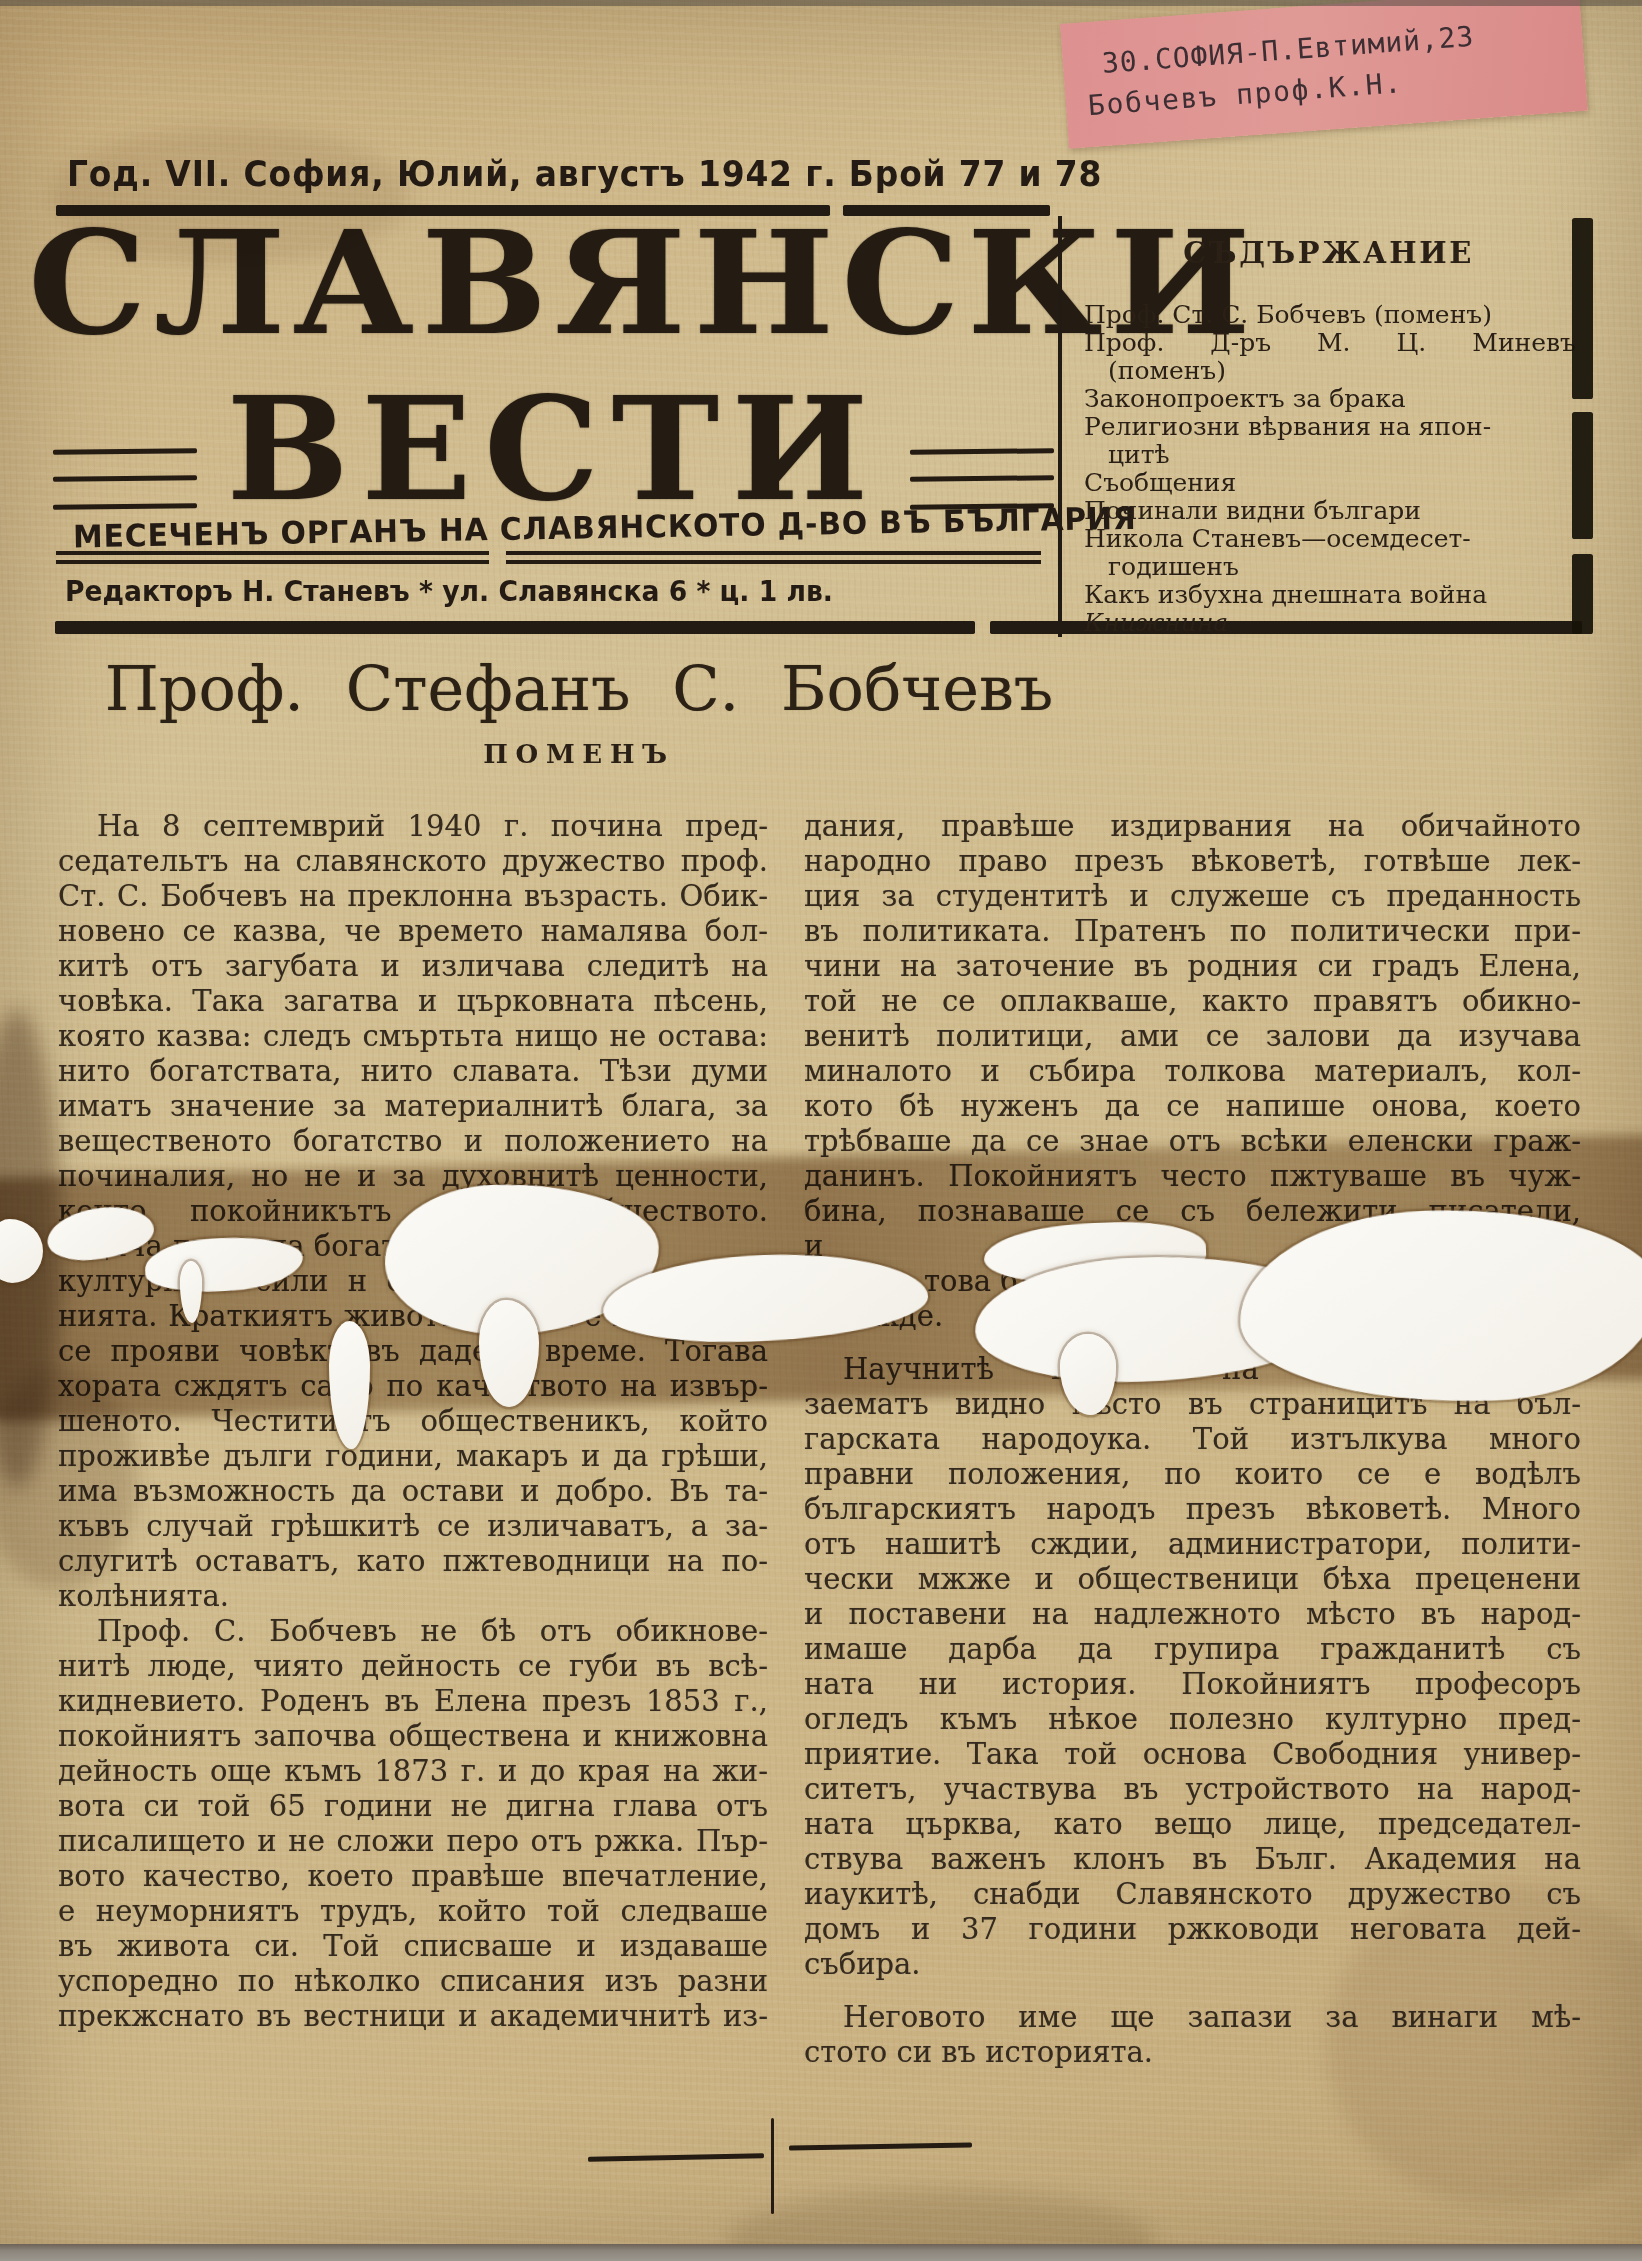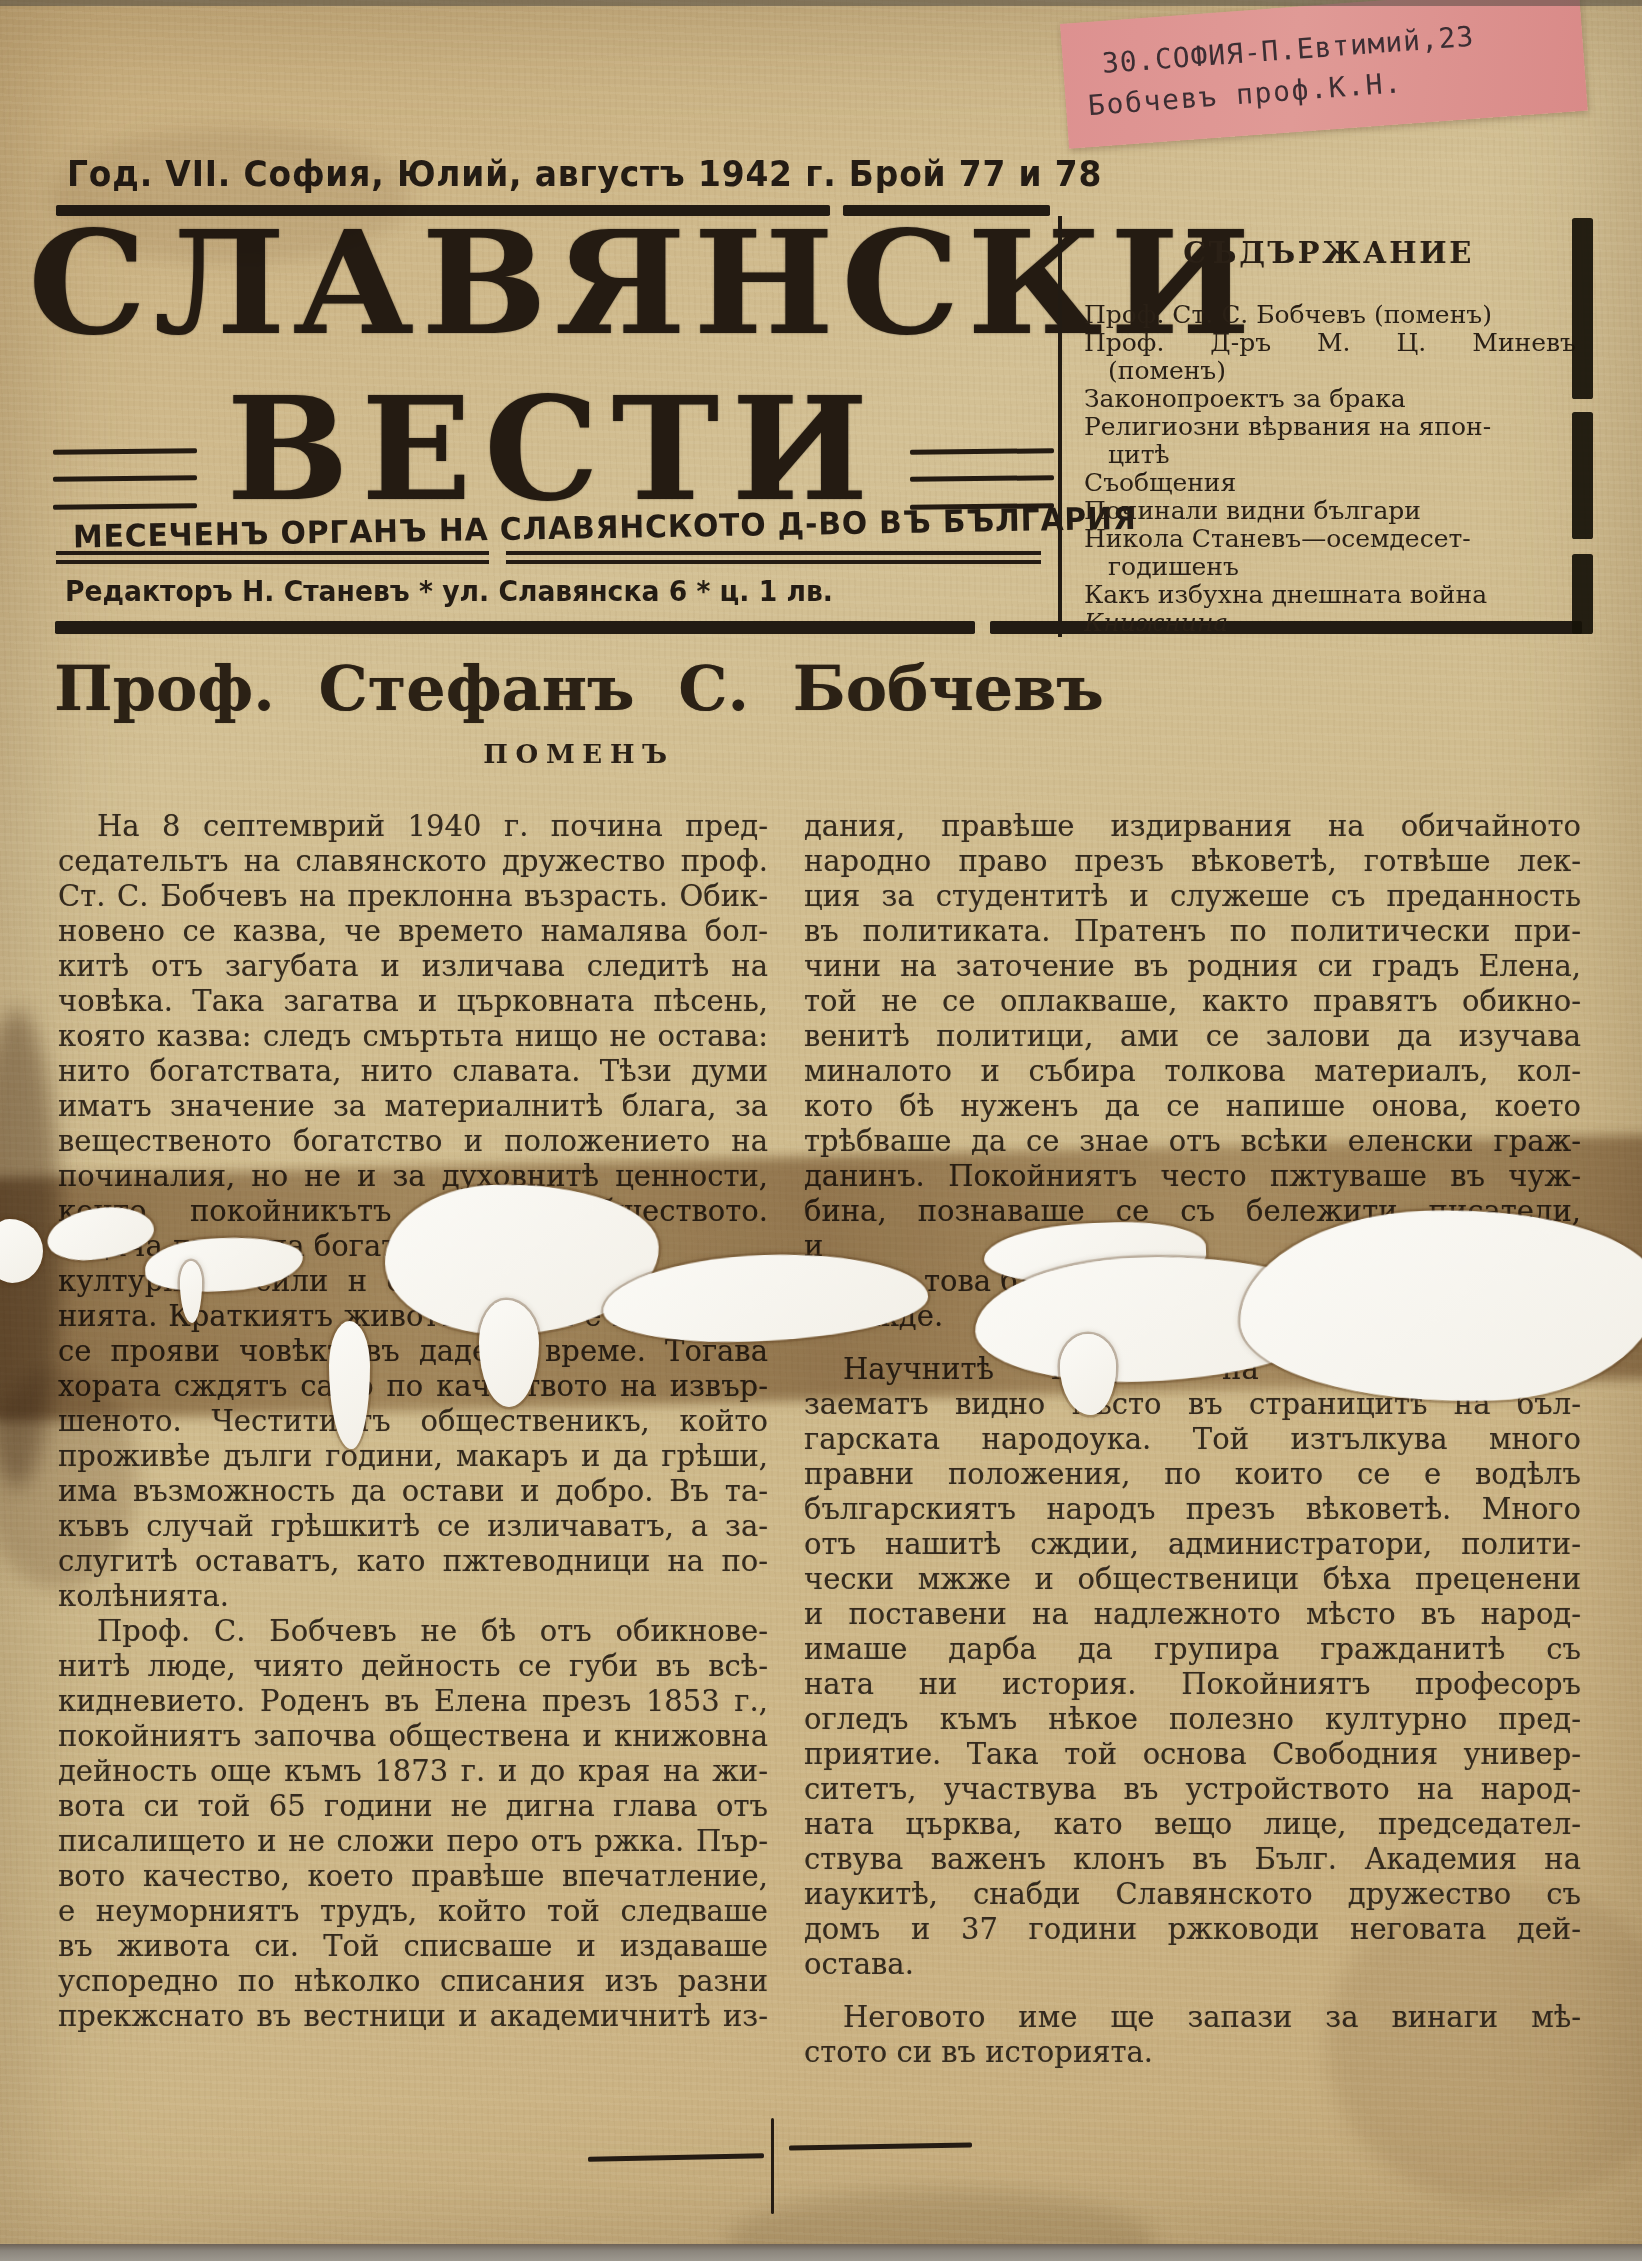--- a/index.html
+++ b/index.html
@@ -43,21 +43,21 @@
   .toc-title{position:absolute;left:1076px;top:236px;width:505px;text-align:center;
     font-weight:bold;font-size:29px;letter-spacing:2.6px;color:#2a2016;}
   .toc{position:absolute;left:1084px;top:301px;width:492px;font-size:25px;line-height:28px;color:#2a2016;}
   .toc-line{text-align:left;}
   .toc-line.spread{text-align:justify;text-align-last:justify;}
   .toc-line.wrap{padding-left:24px;}
   .toc-line.italic{font-style:italic;}
   .blackbar{position:absolute;left:1572px;width:20.5px;background:#171209;border-radius:2.6px;opacity:.93;}
   
   .art-title{position:absolute;left:53px;top:652px;width:1052px;text-align:center;
-    font-size:62px;font-weight:bold;word-spacing:22px;color:#2b2115;white-space:nowrap;
+    font-size:62px;font-weight:normal;word-spacing:22px;color:#2b2115;white-space:nowrap;
     text-shadow:0 0 0.9px rgba(43,33,21,.5);}
   .art-sub{position:absolute;left:53px;top:739px;width:1052px;text-align:center;
     font-size:26px;font-weight:bold;letter-spacing:7.7px;color:#2a2016;}
   .col{position:absolute;top:809px;font-size:29px;line-height:35px;color:#342a1e;
     text-shadow:0 0 0.9px rgba(52,42,30,.35);}
   .col-left{left:58px;width:710px;}
   .col-right{left:804px;width:777px;}
   .line{text-align:justify;text-align-last:justify;}
   .line.end{text-align-last:left;}
   .line.indent{text-indent:39px;}
@@ -209,21 +209,21 @@
       <div class="line">и поставени на надлежното мѣсто въ народ-</div>
       <div class="line">имаше дарба да групира гражданитѣ съ</div>
       <div class="line">ната ни история. Покойниятъ професоръ</div>
       <div class="line">огледъ къмъ нѣкое полезно културно пред-</div>
       <div class="line">приятие. Така той основа Свободния универ-</div>
       <div class="line">ситетъ, участвува въ устройството на народ-</div>
       <div class="line">ната църква, като вещо лице, председател-</div>
       <div class="line">ствува важенъ клонъ въ Бълг. Академия на</div>
       <div class="line">иаукитѣ, снабди Славянското дружество съ</div>
       <div class="line">домъ и 37 години ржководи неговата дей-</div>
-      <div class="line end">остава.</div>
+      <div class="line end">събира.</div>
       <div class="line indent gap">Неговото име ще запази за винаги мѣ-</div>
       <div class="line end">стото си въ историята.</div>
     </div>
 
   <div class="divline" style="left:588px;top:2155px;width:176px;height:5.1px;transform:rotate(-1.2deg);"></div>
   <div class="divline" style="left:771px;top:2118px;width:3.4px;height:96px;"></div>
   <div class="divline" style="left:789px;top:2144px;width:183px;height:5.1px;transform:rotate(-1deg);"></div>
 
   <div class="band"></div>
   <div class="stain" style="left:-26px;top:1009px;width:86px;height:479px;background:rgba(72,42,16,.36);"></div>

